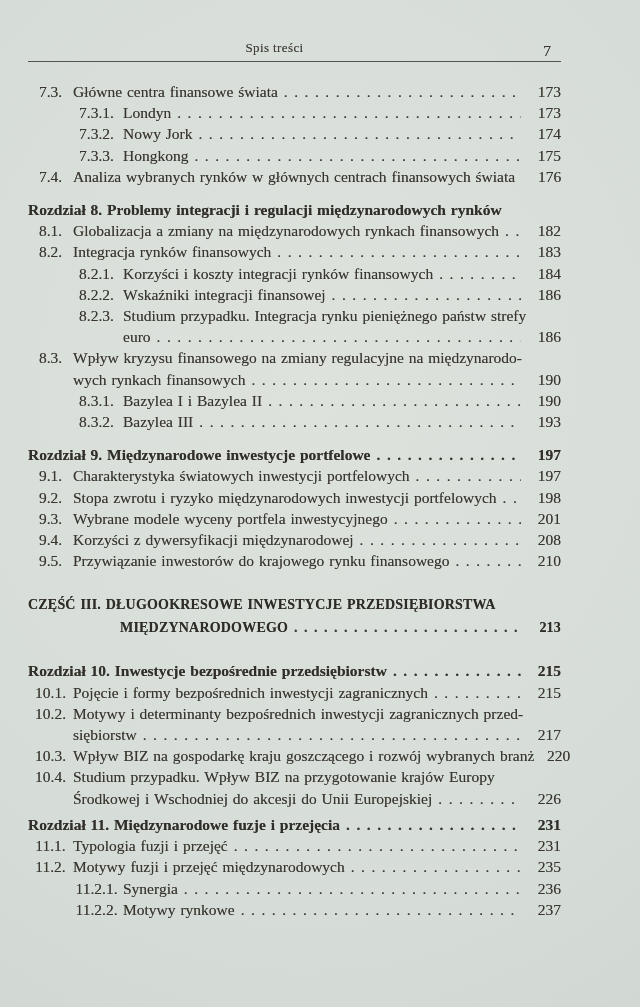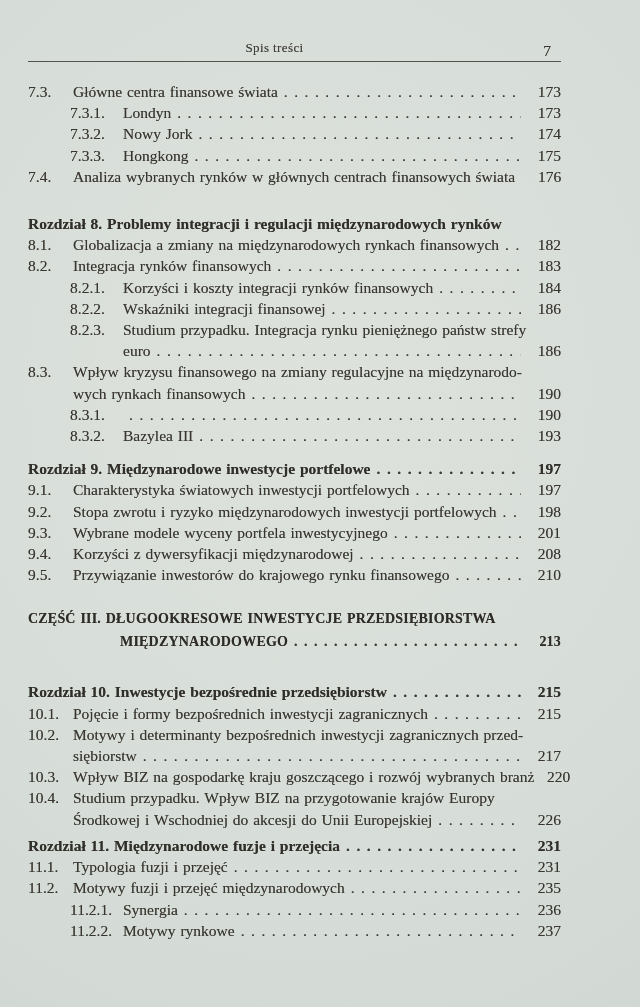--- a/index.html
+++ b/index.html
@@ -36,37 +36,38 @@
     color: #403e38;
   }
   .folio {
     position: absolute;
     right: 10px;
     bottom: 1px;
     font-size: 15.5px;
     color: #35332d;
   }
   
-  .toc-group { margin-top: 26px; }
+  .toc-group { margin-top: 12px; }
   .toc-group.g-first { margin-top: 19px; }
   .toc-group.g-ch9   { margin-top: 12px; }
   .toc-group.g-part  { margin-top: 22px; }
-  .toc-group.g-ch10  { margin-top: 28px; }
+  .toc-group.g-ch10  { margin-top: 21px; }
   .toc-group.g-ch11  { margin-top: 5px; }
 
   .toc-row {
     display: flex;
     align-items: baseline;
     font-size: 15.5px;
     line-height: 21.2px;
     word-spacing: 1px;
   }
   .toc-row .num {
     flex: 0 0 auto;
     min-width: 45px;
+    text-align: center;
   }
   .toc-row.level-1 { padding-left: 42px; }
   .toc-row.level-1 .num { min-width: 53px; }
   .toc-row.cont-1 { padding-left: 45px; align-items: center; }
   .toc-row.cont-2 { padding-left: 95px; }
 
   .toc-row .row-text {
     flex: 0 0 auto;
     white-space: nowrap;
   }
@@ -192,20 +193,21 @@
           <span class="num">8.3.</span>
           <span class="row-text">Wpływ kryzysu finansowego na zmiany regulacyjne na międzynarodo-</span>
         </div>
         <div class="toc-row cont-1">
           <span class="row-text">wych rynkach finansowych</span>
           <span class="leader"></span>
           <span class="page-num">190</span>
         </div>
         <div class="toc-row level-1">
           <span class="num">8.3.1.</span>
+          <span class="row-text">Bazylea I i Bazylea II</span>
           <span class="leader"></span>
           <span class="page-num">190</span>
         </div>
         <div class="toc-row level-1">
           <span class="num">8.3.2.</span>
           <span class="row-text">Bazylea III</span>
           <span class="leader"></span>
           <span class="page-num">193</span>
         </div>
       </div>

